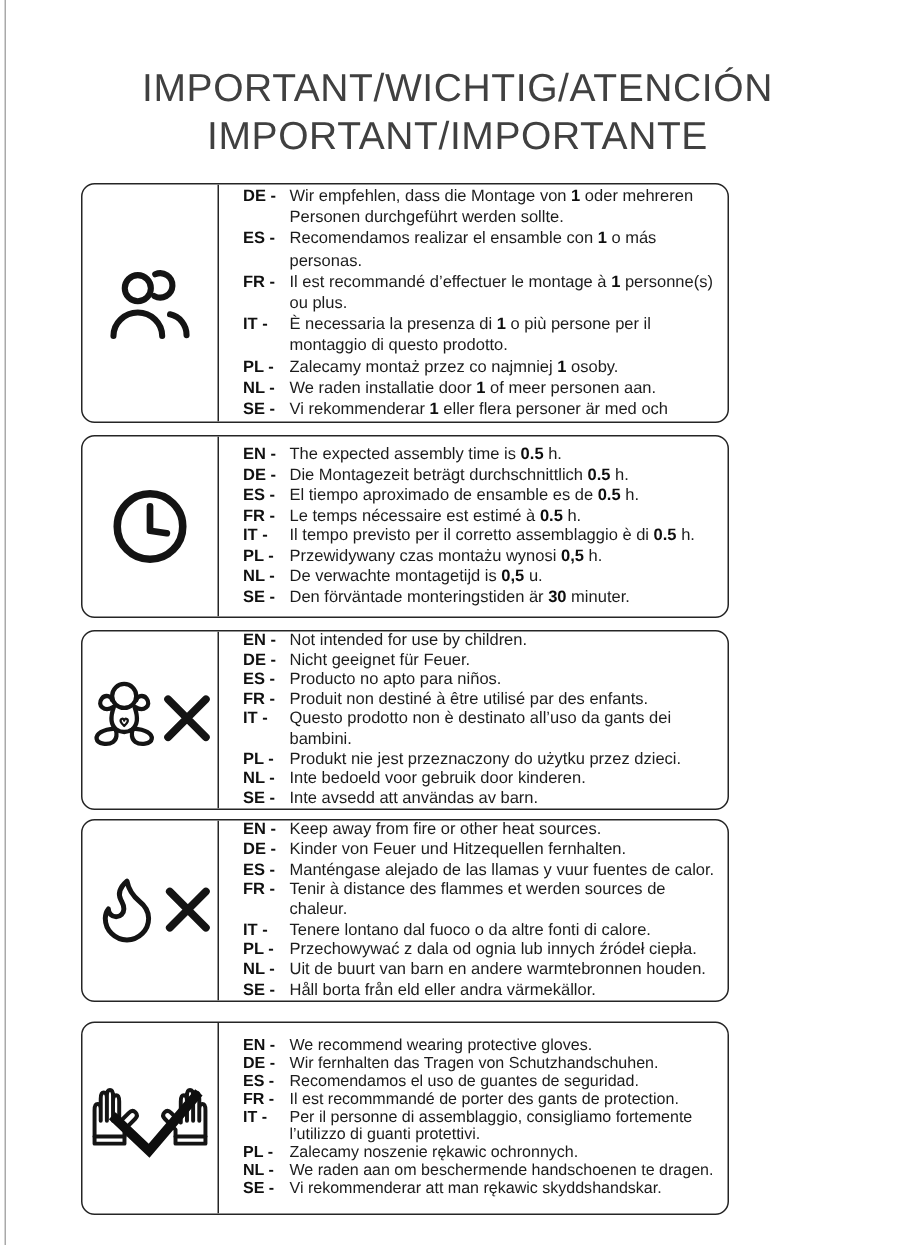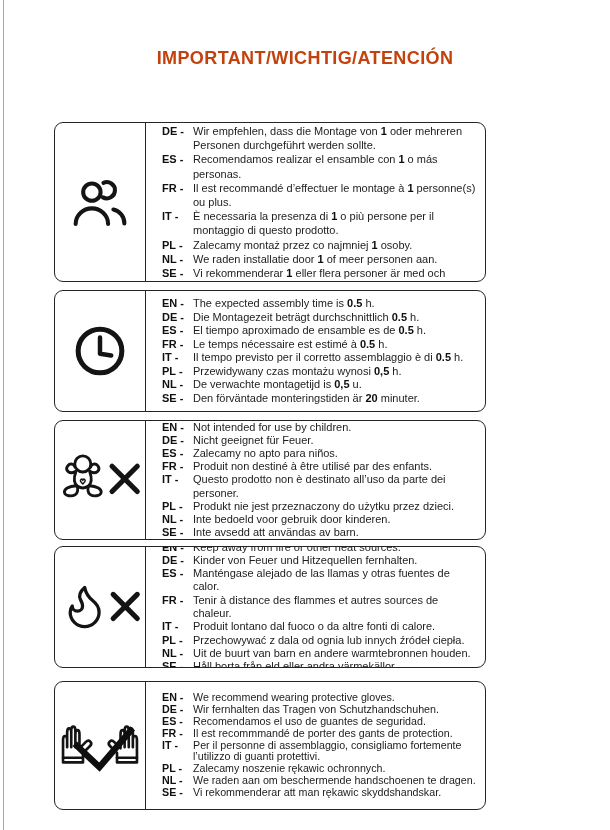--- a/index.html
+++ b/index.html
@@ -12,25 +12,25 @@
     overflow: hidden;
   }
   .edge-line {
     position: absolute; left: 3px; top: 0;
     width: 1px; height: 830px;
     background: #a9a9a9;
   }
   .title {
     margin-top: 42px;
     text-align: center;
-    font-weight: bold;
-    font-size: 18px;
+    font-weight: normal;
+    font-size: 26px;
     line-height: 32px;
     letter-spacing: 0.4px;
-    color: #c2410c;
+    color: #404040;
   }
   .sections {
     position: absolute;
     left: 54px; top: 122px;
     width: 432px;
   }
   .box {
     display: flex;
     border: 1.4px solid #252525;
     border-radius: 9px;
@@ -62,20 +62,21 @@
   .txt  { flex: 1; color: #1c1c1c; }
   .txt b { font-weight: bold; color: #0e0e0e; }
 </style>
 </head>
 <body>
 
 <div class="edge-line"></div>
 
 <h1 class="title">
   <div>IMPORTANT/WICHTIG/ATENCIÓN</div>
+  <div>IMPORTANT/IMPORTANTE</div>
 </h1>
 
 <div class="sections" id="sections">
     <section class="box">
       <div class="icon-cell">
         <svg width="58" height="62" viewBox="0 0 100 100" fill="none" stroke="#141414" stroke-width="7" stroke-linecap="round" stroke-linejoin="round">
           <path d="M56,17 A14,14 0 1 1 55,42"></path>
           <path d="M73,63 A24,24 0 0 1 92,87"></path>
           <circle cx="36" cy="33" r="15"></circle>
           <path d="M8,88 A28,27 0 0 1 64,88"></path>
@@ -147,21 +148,21 @@
         <div class="row">
           <span class="lang">PL -</span>
           <span class="txt">Przewidywany czas montażu wynosi <b>0,5</b> h.</span>
         </div>
         <div class="row">
           <span class="lang">NL -</span>
           <span class="txt">De verwachte montagetijd is <b>0,5</b> u.</span>
         </div>
         <div class="row">
           <span class="lang">SE -</span>
-          <span class="txt">Den förväntade monteringstiden är <b>20</b> minuter.</span>
+          <span class="txt">Den förväntade monteringstiden är <b>30</b> minuter.</span>
         </div>
       </div>
     </section>
     <section class="box">
       <div class="icon-cell">
         <svg width="86" height="58" viewBox="0 0 150 100" fill="none" stroke="#141414" stroke-width="5" stroke-linecap="round" stroke-linejoin="round">
           <circle cx="45" cy="22" r="14"></circle>
           <path d="M32,35 C22,41 13,33 19,25 C23,20 30,22 31,27"></path>
           <path d="M58,35 C68,41 77,33 71,25 C67,20 60,22 59,27"></path>
           <path d="M33,35 C29,46 29,56 36,61 C42,65 48,65 54,61 C61,56 61,46 57,35"></path>
@@ -175,29 +176,29 @@
         <div class="row">
           <span class="lang">EN -</span>
           <span class="txt">Not intended for use by children.</span>
         </div>
         <div class="row">
           <span class="lang">DE -</span>
           <span class="txt">Nicht geeignet für Feuer.</span>
         </div>
         <div class="row">
           <span class="lang">ES -</span>
-          <span class="txt">Zalecamy no apto para niños.</span>
+          <span class="txt">Producto no apto para niños.</span>
         </div>
         <div class="row">
           <span class="lang">FR -</span>
           <span class="txt">Produit non destiné à être utilisé par des enfants.</span>
         </div>
         <div class="row">
           <span class="lang">IT -</span>
-          <span class="txt">Questo prodotto non è destinato all’uso da parte dei personer.</span>
+          <span class="txt">Questo prodotto non è destinato all’uso da gants dei bambini.</span>
         </div>
         <div class="row">
           <span class="lang">PL -</span>
           <span class="txt">Produkt nie jest przeznaczony do użytku przez dzieci.</span>
         </div>
         <div class="row">
           <span class="lang">NL -</span>
           <span class="txt">Inte bedoeld voor gebruik door kinderen.</span>
         </div>
         <div class="row">
@@ -219,29 +220,29 @@
         <div class="row">
           <span class="lang">EN -</span>
           <span class="txt">Keep away from fire or other heat sources.</span>
         </div>
         <div class="row">
           <span class="lang">DE -</span>
           <span class="txt">Kinder von Feuer und Hitzequellen fernhalten.</span>
         </div>
         <div class="row">
           <span class="lang">ES -</span>
-          <span class="txt">Manténgase alejado de las llamas y otras fuentes de calor.</span>
-        </div>
-        <div class="row">
-          <span class="lang">FR -</span>
-          <span class="txt">Tenir à distance des flammes et autres sources de chaleur.</span>
-        </div>
-        <div class="row">
-          <span class="lang">IT -</span>
-          <span class="txt">Produit lontano dal fuoco o da altre fonti di calore.</span>
+          <span class="txt">Manténgase alejado de las llamas y vuur fuentes de calor.</span>
+        </div>
+        <div class="row">
+          <span class="lang">FR -</span>
+          <span class="txt">Tenir à distance des flammes et werden sources de chaleur.</span>
+        </div>
+        <div class="row">
+          <span class="lang">IT -</span>
+          <span class="txt">Tenere lontano dal fuoco o da altre fonti di calore.</span>
         </div>
         <div class="row">
           <span class="lang">PL -</span>
           <span class="txt">Przechowywać z dala od ognia lub innych źródeł ciepła.</span>
         </div>
         <div class="row">
           <span class="lang">NL -</span>
           <span class="txt">Uit de buurt van barn en andere warmtebronnen houden.</span>
         </div>
         <div class="row">

